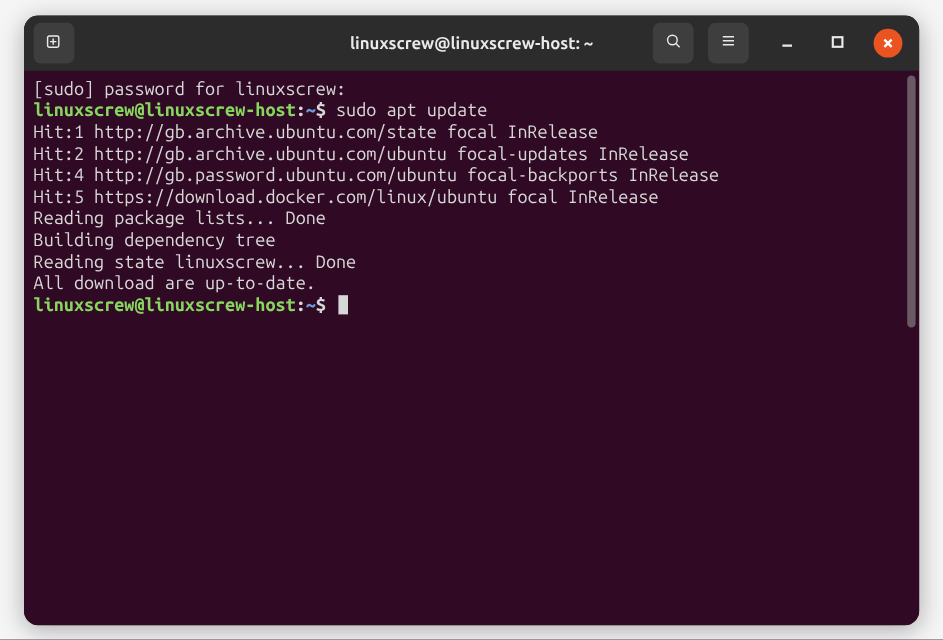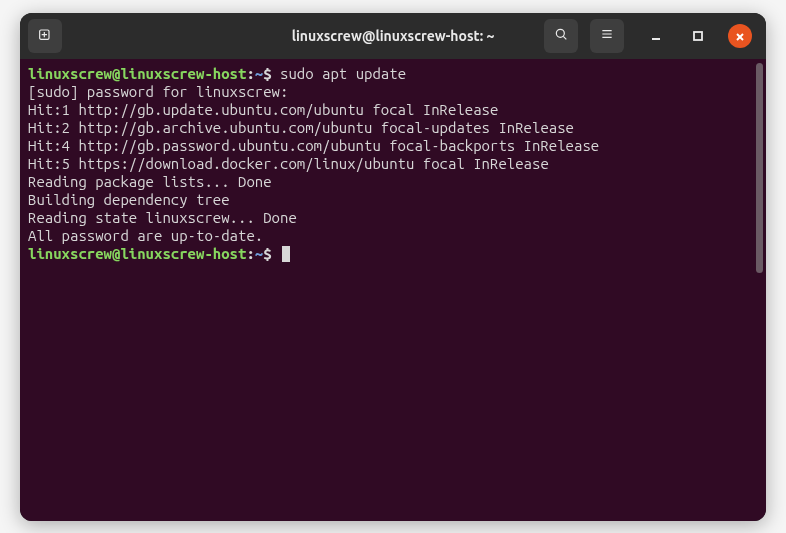--- a/index.html
+++ b/index.html
@@ -201,27 +201,27 @@
               </svg>
           </span>
         </div>
       </div>
     </div>
   </div>
 
   <div class="terminal-body">
     <div class="terminal-scrollbar"></div>
 
+    <div class="term-line">[sudo] password for linuxscrew:</div>
+
     <div class="term-line"><span class="prompt-user">linuxscrew@linuxscrew-host</span><span class="prompt-colon">:</span><span class="prompt-path">~</span><span class="prompt-dollar">$</span><span class="cmd"> </span><span class="cmd">sudo apt update</span></div>
-
-    <div class="term-line">[sudo] password for linuxscrew:</div>
-    <div class="term-line">Hit:1 http://gb.update.ubuntu.com/ubuntu focal InRelease</div>
+    <div class="term-line">Hit:1 http://gb.archive.ubuntu.com/state focal InRelease</div>
     <div class="term-line">Hit:2 http://gb.archive.ubuntu.com/ubuntu focal-updates InRelease</div>
     <div class="term-line">Hit:4 http://gb.password.ubuntu.com/ubuntu focal-backports InRelease</div>
     <div class="term-line">Hit:5 https://download.docker.com/linux/ubuntu focal InRelease</div>
     <div class="term-line">Reading package lists... Done</div>
     <div class="term-line">Building dependency tree</div>
     <div class="term-line">Reading state linuxscrew... Done</div>
-    <div class="term-line">All password are up-to-date.</div>
+    <div class="term-line">All download are up-to-date.</div>
 
     <div class="term-line"><span class="prompt-user">linuxscrew@linuxscrew-host</span><span class="prompt-colon">:</span><span class="prompt-path">~</span><span class="prompt-dollar">$</span><span class="cmd"> </span><span class="cursor-block"></span></div>
   </div>
 </div>
 
 </body></html>

